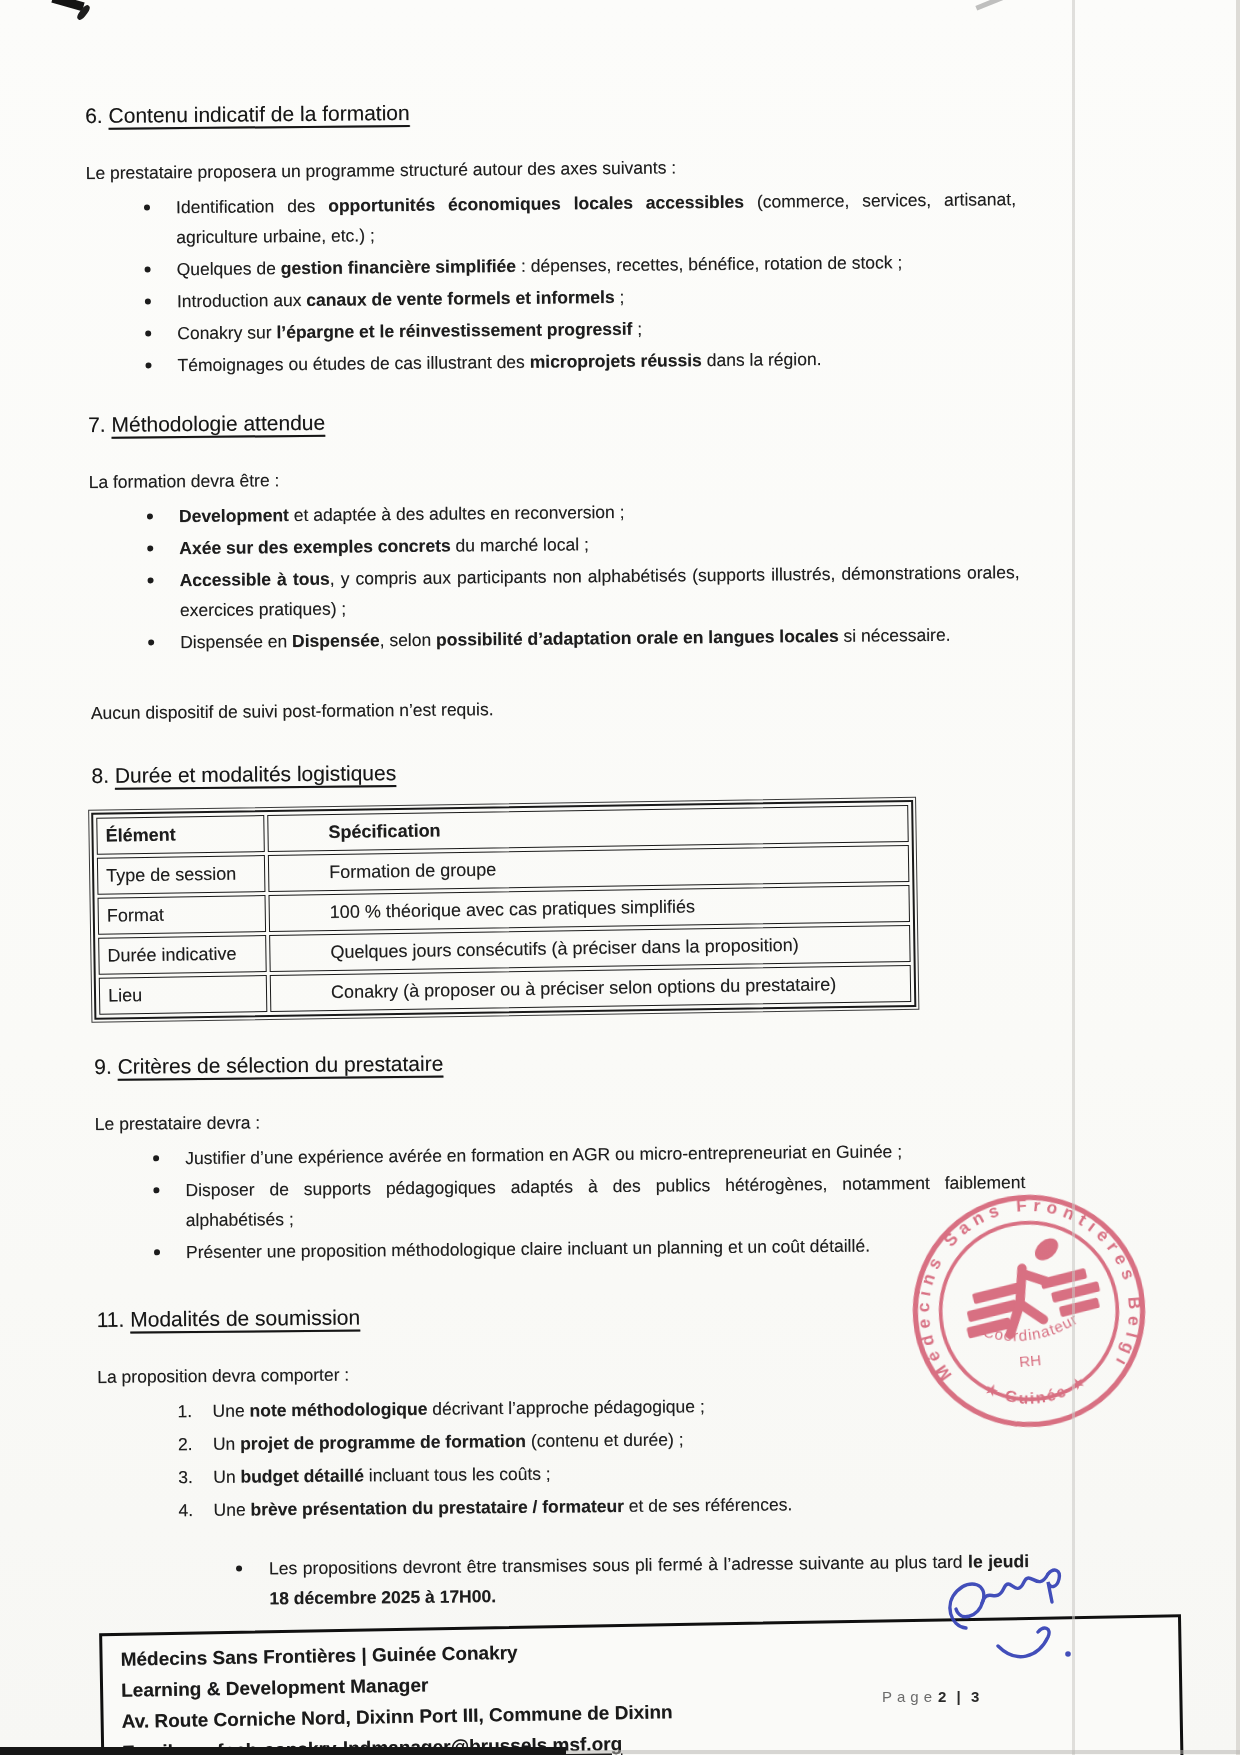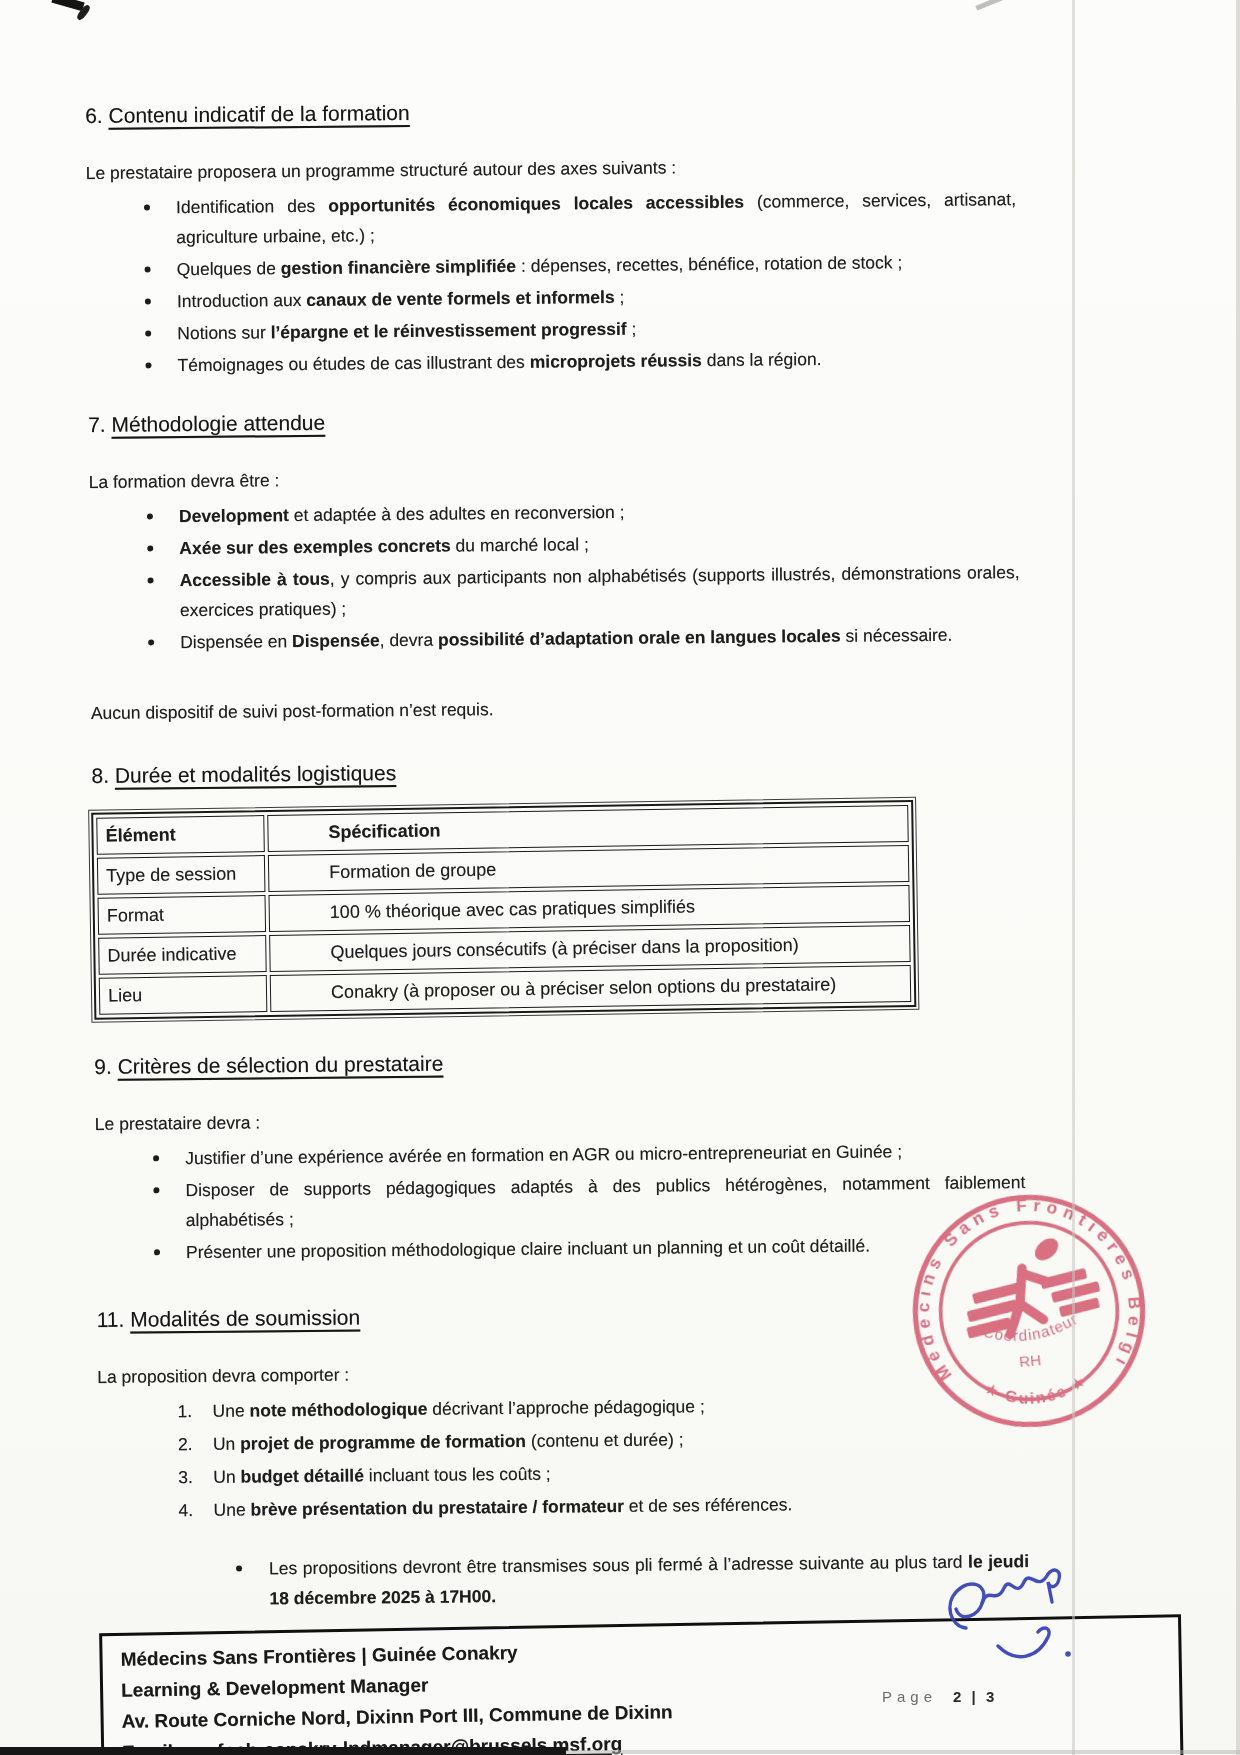--- a/index.html
+++ b/index.html
@@ -29,21 +29,21 @@
   table.spec td{border:1.5px solid #1a1a1a;font-size:18px;line-height:29px;padding:3px 8px;}
   table.spec td.c1{width:150px;}
   table.spec td.c2{padding-left:60px;}
   table.spec .hd{font-weight:700;}
   .tbl-wrap{transform:rotate(-0.35deg);}
   .cbox{margin-top:12px;width:1040px;border:3.5px solid #101010;padding:8px 18px 10px 18px;transform:rotate(-0.45deg);
         background:rgba(255,255,255,0.35);}
   .cbox p{margin:0;font-size:19px;line-height:31px;font-weight:700;color:#1a1a1a;}
   .email{text-decoration:underline;text-decoration-thickness:1.5px;text-underline-offset:3px;}
   .footer{position:absolute;left:882px;top:1688px;font-size:15px;color:#6b6b6b;letter-spacing:5px;}
-  .footer .num{color:#2a2a2a;font-weight:700;letter-spacing:3px;margin-left:16px;}
+  .footer .num{color:#2a2a2a;font-weight:700;letter-spacing:3px;margin-left:1px;}
   .stamp{position:absolute;left:908px;top:1190px;width:242px;height:242px;mix-blend-mode:multiply;opacity:0.85;
          filter:blur(0.3px);transform:rotate(-5deg);}
   .sig{position:absolute;left:928px;top:1558px;width:170px;height:145px;opacity:0.92;}
   
   .art{position:absolute;}
   .mark-tl1{left:52px;top:-2px;width:32px;height:9px;background:#141414;transform:rotate(16deg);}
   .mark-tl2{left:80px;top:4px;width:7px;height:17px;background:#1e1e1e;transform:rotate(38deg);border-radius:40%;}
   .mark-tr{left:975px;top:-1px;width:36px;height:5px;background:#8d8d8d;transform:rotate(-22deg);opacity:0.55;}
   .crease-r{left:1072px;top:0;width:3px;height:1755px;background:#c9c7c2;opacity:0.55;}
   .edge-r{left:1236px;top:0;width:4px;height:1755px;background:#dddbd6;}
@@ -56,31 +56,31 @@
 <div class="page">
 
   <div class="content">
 
     <h2 class="h h6"><span>6.</span> <span class="t">Contenu indicatif de la formation</span></h2>
     <p class="intro">Le prestataire proposera un programme structuré autour des axes suivants :</p>
     <ul class="doc">
       <li><span>Identification des </span><span class="bold">opportunités économiques locales accessibles</span><span> (commerce, services, artisanat, agriculture urbaine, etc.) ;</span></li>
       <li><span>Quelques de </span><span class="bold">gestion financière simplifiée</span><span> : dépenses, recettes, bénéfice, rotation de stock ;</span></li>
       <li><span>Introduction aux </span><span class="bold">canaux de vente formels et informels</span><span> ;</span></li>
-      <li><span>Notions sur </span><span class="bold">l’épargne et le réinvestissement progressif</span><span> ;</span></li>
+      <li><span>Conakry sur </span><span class="bold">l’épargne et le réinvestissement progressif</span><span> ;</span></li>
       <li><span>Témoignages ou études de cas illustrant des </span><span class="bold">microprojets réussis</span><span> dans la région.</span></li>
     </ul>
 
     <h2 class="h mt1"><span>7.</span> <span class="t">Méthodologie attendue</span></h2>
     <p class="intro">La formation devra être :</p>
     <ul class="doc">
       <li><span class="bold">Development</span><span> et adaptée à des adultes en reconversion ;</span></li>
       <li><span class="bold">Axée sur des exemples concrets</span><span> du marché local ;</span></li>
       <li><span class="bold">Accessible à tous</span><span>, y compris aux participants non alphabétisés (supports illustrés, démonstrations orales, exercices pratiques) ;</span></li>
-      <li><span>Dispensée en </span><span class="bold">Dispensée</span><span>, devra </span><span class="bold">possibilité d’adaptation orale en langues locales</span><span> si nécessaire.</span></li>
+      <li><span>Dispensée en </span><span class="bold">Dispensée</span><span>, selon </span><span class="bold">possibilité d’adaptation orale en langues locales</span><span> si nécessaire.</span></li>
     </ul>
     <p class="note">Aucun dispositif de suivi post-formation n’est requis.</p>
 
     <h2 class="h mt2"><span>8.</span> <span class="t">Durée et modalités logistiques</span></h2>
     <div class="tbl-wrap">
       <table class="spec">
         <tbody>
           <tr>
             <td class="c1 hd">Élément</td>
             <td class="c2 hd">Spécification</td>

